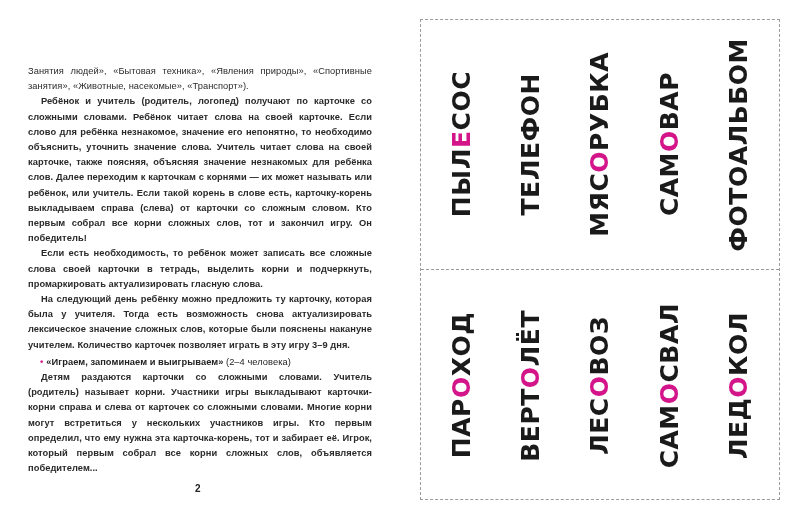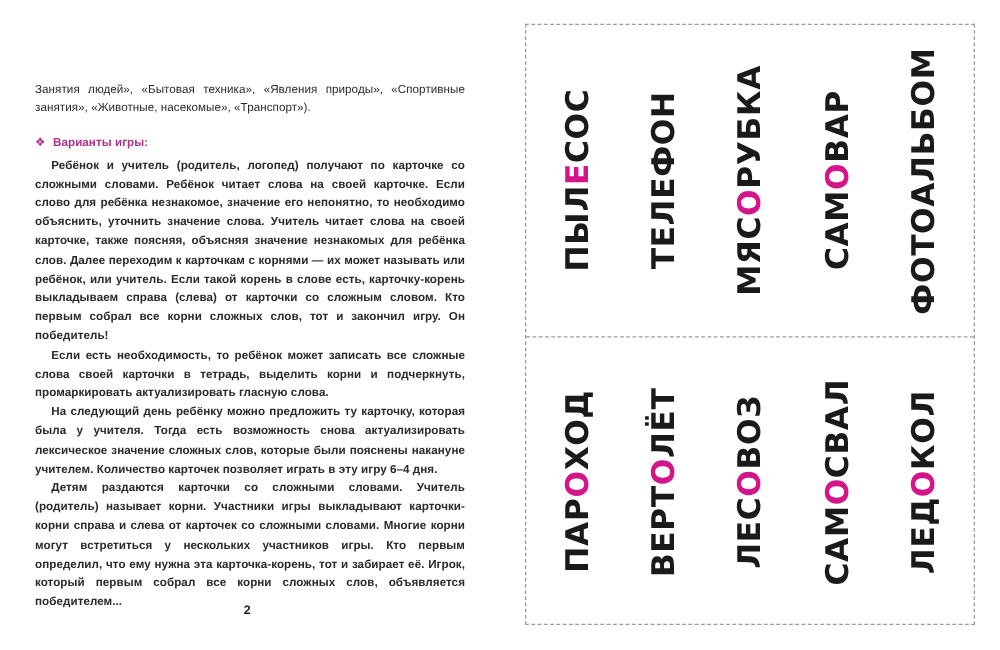--- a/index.html
+++ b/index.html
@@ -40,28 +40,28 @@
     font-family: "DejaVu Sans", "Liberation Sans", sans-serif; white-space: nowrap;
   }
   .card-word .hl { color: #d4158a; }
 </style>
 </head>
 <body>
 
 <div class="left-page">
   <p>Занятия людей», «Бытовая техника», «Явления природы», «Спортивные занятия», «Животные, насекомые», «Транспорт»).</p>
 
-  <p class="section-title">
-    <span class="diamond">❖</span><span>Варианты игры:</span>
-  </p>
 
   <p class="indent">Ребёнок и учитель (родитель, логопед) получают по карточке со сложными словами. Ребёнок читает слова на своей карточке. Если слово для ребёнка незнакомое, значение его непонятно, то необходимо объяснить, уточнить значение слова. Учитель читает слова на своей карточке, также поясняя, объясняя значение незнакомых для ребёнка слов. Далее переходим к карточкам с корнями — их может называть или ребёнок, или учитель. Если такой корень в слове есть, карточку-корень выкладываем справа (слева) от карточки со сложным словом. Кто первым собрал все корни сложных слов, тот и закончил игру. Он победитель!</p>
   <p class="indent">Если есть необходимость, то ребёнок может записать все сложные слова своей карточки в тетрадь, выделить корни и подчеркнуть, промаркировать актуализировать гласную слова.</p>
-  <p class="indent">На следующий день ребёнку можно предложить ту карточку, которая была у учителя. Тогда есть возможность снова актуализировать лексическое значение сложных слов, которые были пояснены накануне учителем. Количество карточек позволяет играть в эту игру 6–4 дня.</p>
+  <p class="indent">На следующий день ребёнку можно предложить ту карточку, которая была у учителя. Тогда есть возможность снова актуализировать лексическое значение сложных слов, которые были пояснены накануне учителем. Количество карточек позволяет играть в эту игру 3–9 дня.</p>
 
+  <p class="game-title gap">
+    <span class="bullet">•</span><span>«Играем, запоминаем и выигрываем»</span><span class="note"> (2–4 человека)</span>
+  </p>
   <p class="indent">Детям раздаются карточки со сложными словами. Учитель (родитель) называет корни. Участники игры выкладывают карточки-корни справа и слева от карточек со сложными словами. Многие корни могут встретиться у нескольких участников игры. Кто первым определил, что ему нужна эта карточка-корень, тот и забирает её. Игрок, который первым собрал все корни сложных слов, объявляется победителем...</p>
 </div>
 
 <div class="page-number">2</div>
 
 <div class="cards-frame">
   <div class="card-row top">
     <div class="card-word"><span>ПЫЛ</span><span class="hl">Е</span><span>СОС</span></div>
     <div class="card-word"><span>ТЕЛЕФОН</span><span class="hl"></span><span></span></div>
     <div class="card-word"><span>МЯС</span><span class="hl">О</span><span>РУБКА</span></div>

